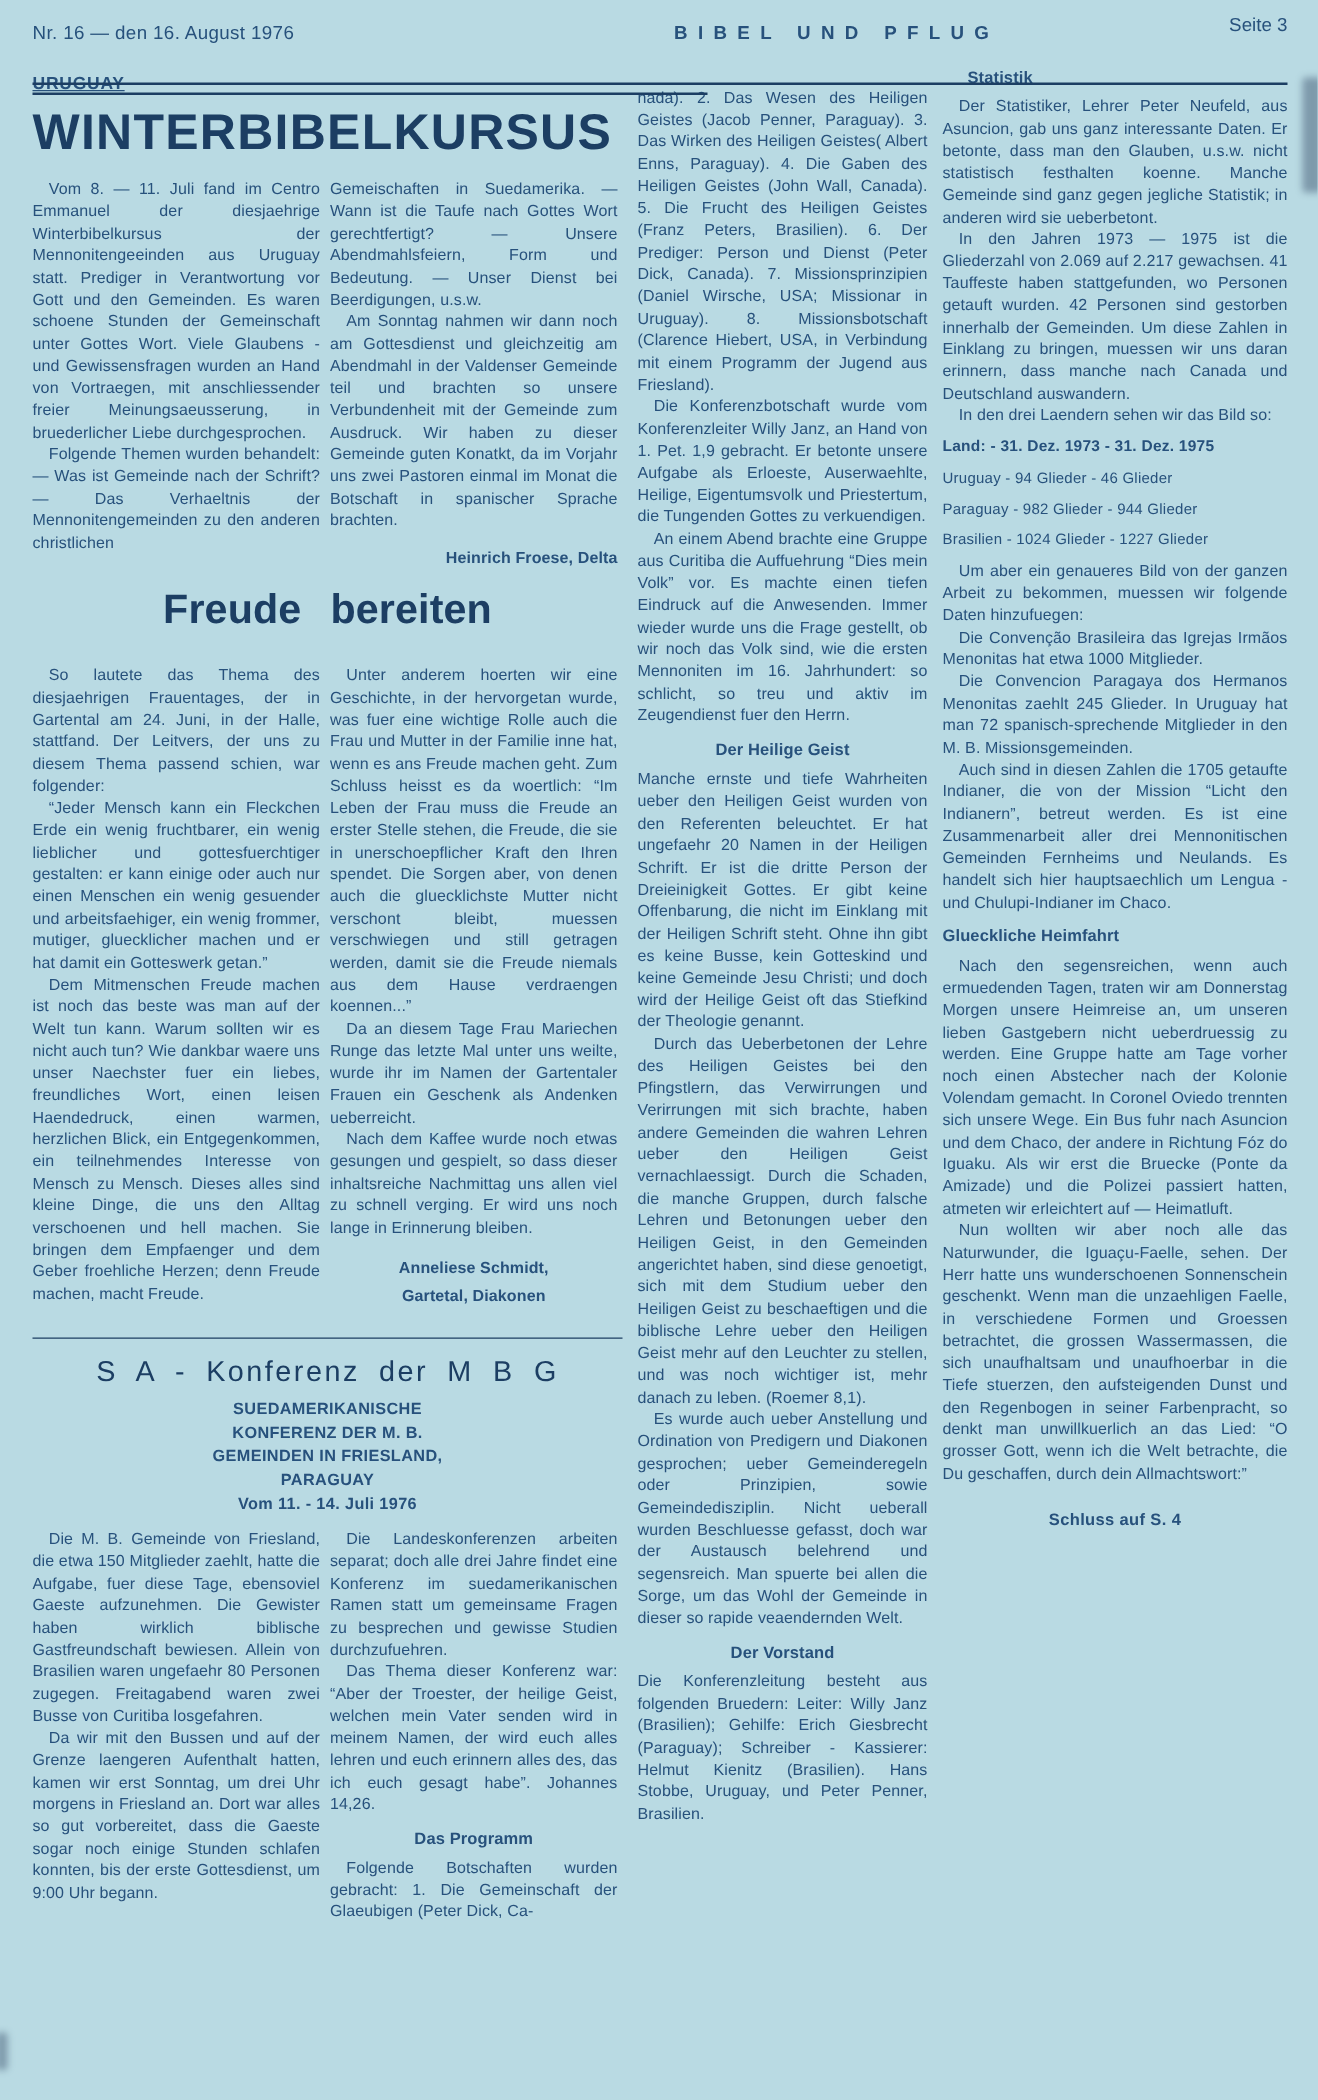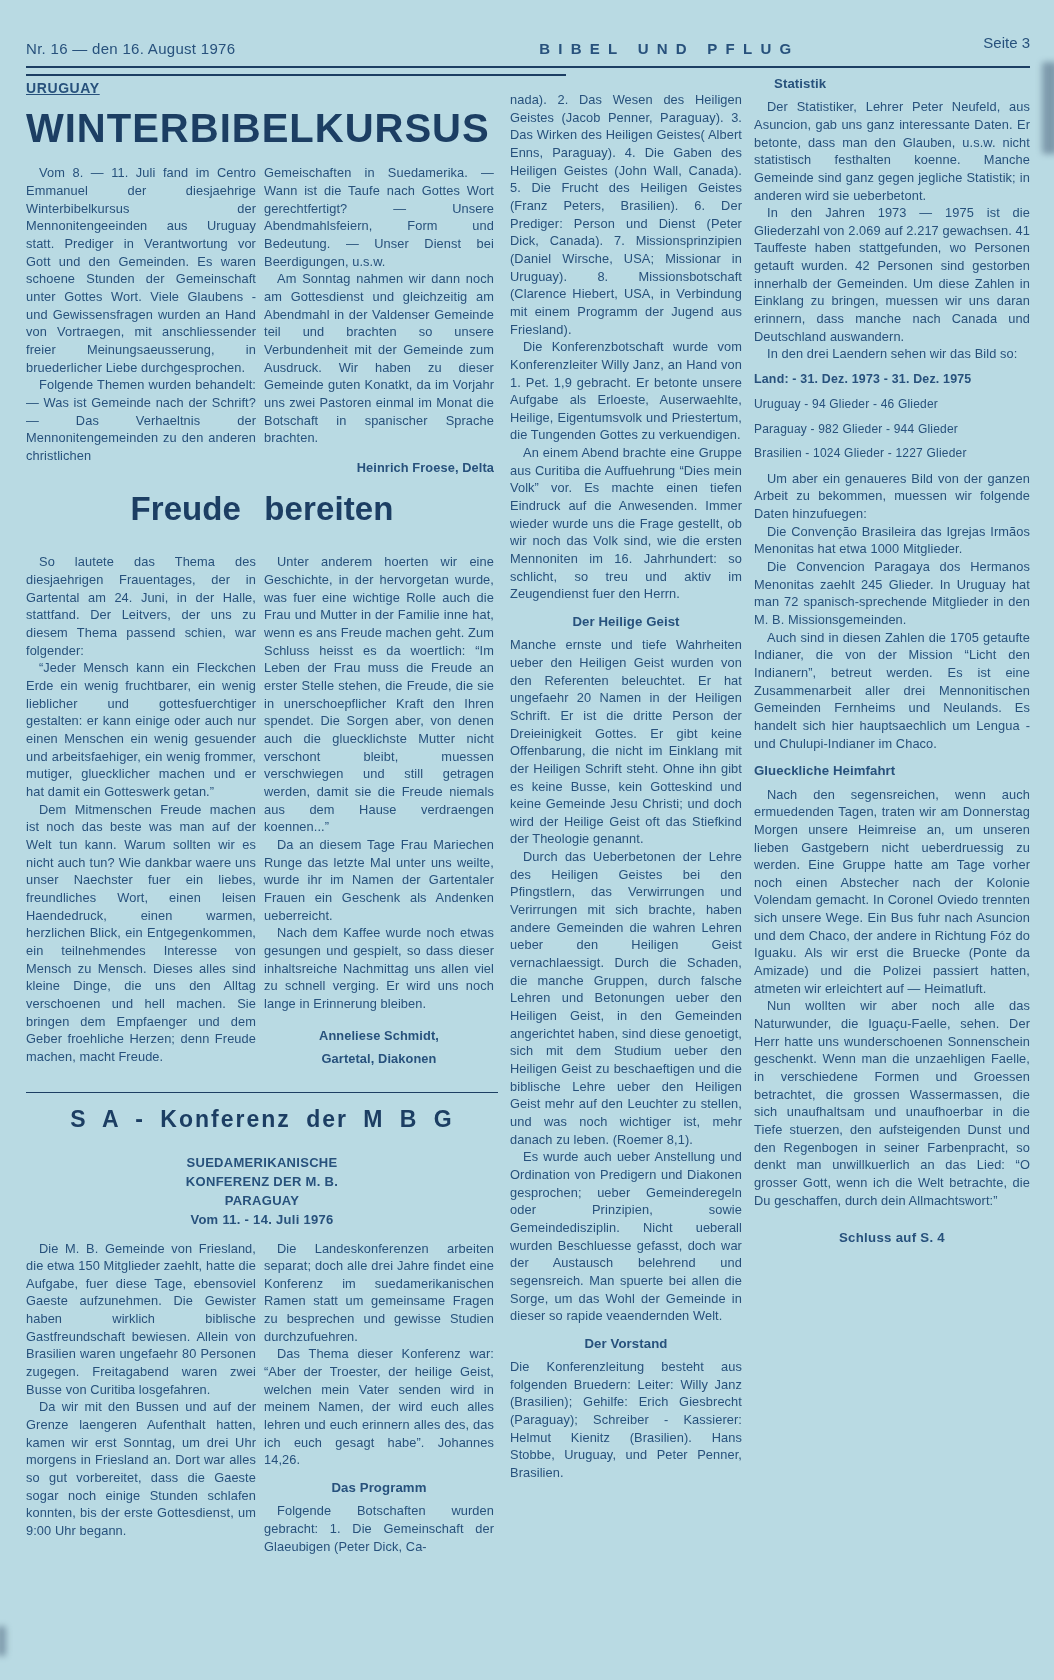--- a/index.html
+++ b/index.html
@@ -2,21 +2,21 @@
 <html style="--paper: #b9dae3; --ink: #27517c; --ink_dark: #1c3e63;"><head>
 <meta charset="utf-8">
 <style>
   html,body{margin:0;padding:0;}
   body{
     width:1054px;height:1680px;overflow:hidden;position:relative;
     background:var(--paper,#b9dae3);
     font-family:"Liberation Sans", sans-serif;
     color:var(--ink,#27517c);
   }
-  .page{position:absolute;inset:0;padding:34px 24px 0 26px;box-sizing:border-box;}
+  .page{position:absolute;inset:0;padding:12px 24px 0 26px;box-sizing:border-box;}
   
   .hdr{display:flex;align-items:flex-end;font-size:15px;}
   .hdr .issue{white-space:nowrap;letter-spacing:.3px;}
   .hdr .masthead{flex:1;text-align:center;letter-spacing:.55em;font-weight:700;padding-left:120px;white-space:nowrap;}
   .hdr .pagenum{white-space:nowrap;margin-bottom:6px;}
   .rule{position:absolute;height:2px;background:var(--ink_dark,#1c3e63);}
   .rule-a{left:26px;top:74px;width:540px;}
   .rule-b{left:26px;top:66px;width:1004px;height:1.5px;}
   
   .columns{display:flex;gap:12px;margin-top:18px;}
@@ -26,21 +26,21 @@
   .cols{display:flex;gap:8px;}
   .c{width:230px;flex:none;}
   
   .bodytext, .para, .line{font-size:12.8px;line-height:1.38;letter-spacing:.1px;}
   .para{margin:0;text-align:justify;text-indent:13px;}
   .noindent-first .para:first-child{text-indent:0;}
   
   .kicker{font-weight:700;font-size:14px;letter-spacing:.6px;margin:4px 0 10px;text-decoration:underline;}
   .headline-xl{font-size:40px;font-weight:700;letter-spacing:1px;color:var(--ink_dark,#1c3e63);margin:0 0 16px;line-height:1;}
   .headline-l{font-size:33px;font-weight:700;color:var(--ink_dark,#1c3e63);text-align:center;word-spacing:14px;margin:16px 0 28px;line-height:1;}
-  .headline-m{font-size:23px;font-weight:700;color:var(--ink_dark,#1c3e63);text-align:center;letter-spacing:2px;word-spacing:7px;margin:14px 0 22px;line-height:1.1;}
+  .headline-m{font-size:23px;font-weight:400;color:var(--ink_dark,#1c3e63);text-align:center;letter-spacing:2px;word-spacing:7px;margin:14px 0 8px;line-height:1.1;}
   .subhead .line{font-weight:700;text-align:center;font-size:13px;line-height:1.45;letter-spacing:.3px;}
   .subhead{margin:0 0 10px;}
   .colhead{font-size:13.2px;font-weight:700;text-align:center;margin:10px 0 5px;}
   .colhead.left{text-align:left;}
   .colhead.indent{text-indent:20px;margin-top:0;}
   .sig{font-weight:700;text-align:right;margin-top:12px;font-size:12.8px;}
   .sigblock{margin-top:14px;text-align:center;font-weight:700;}
   .sigblock .line{margin:6px 0;font-size:12.8px;}
   .divider{border:none;border-top:1.6px solid var(--ink_dark,#1c3e63);margin:18px 0 8px;width:100%;}
   
@@ -111,20 +111,21 @@
         </div>
       </article>
 
       <hr class="divider">
 
       <article>
         <h3 class="headline-m">S A - Konferenz der M B G</h3>
         <div class="subhead">
             <div class="line">SUEDAMERIKANISCHE</div>
             <div class="line">KONFERENZ DER M. B.</div>
+            <div class="line">GEMEINDEN IN FRIESLAND,</div>
             <div class="line">PARAGUAY</div>
             <div class="line">Vom 11. - 14. Juli 1976</div>
           </div>
         <div class="cols">
           <div class="c">
               <p class="para">Die M. B. Gemeinde von Friesland, die etwa 150 Mitglieder zaehlt, hatte die Aufgabe, fuer diese Tage, ebensoviel Gaeste aufzunehmen. Die Gewister haben wirklich biblische Gastfreundschaft bewiesen. Allein von Brasilien waren ungefaehr 80 Personen zugegen. Freitagabend waren zwei Busse von Curitiba losgefahren.</p>
               <p class="para">Da wir mit den Bussen und auf der Grenze laengeren Aufenthalt hatten, kamen wir erst Sonntag, um drei Uhr morgens in Friesland an. Dort war alles so gut vorbereitet, dass die Gaeste sogar noch einige Stunden schlafen konnten, bis der erste Gottesdienst, um 9:00 Uhr begann.</p>
             </div>
           <div class="c">
             <div>

